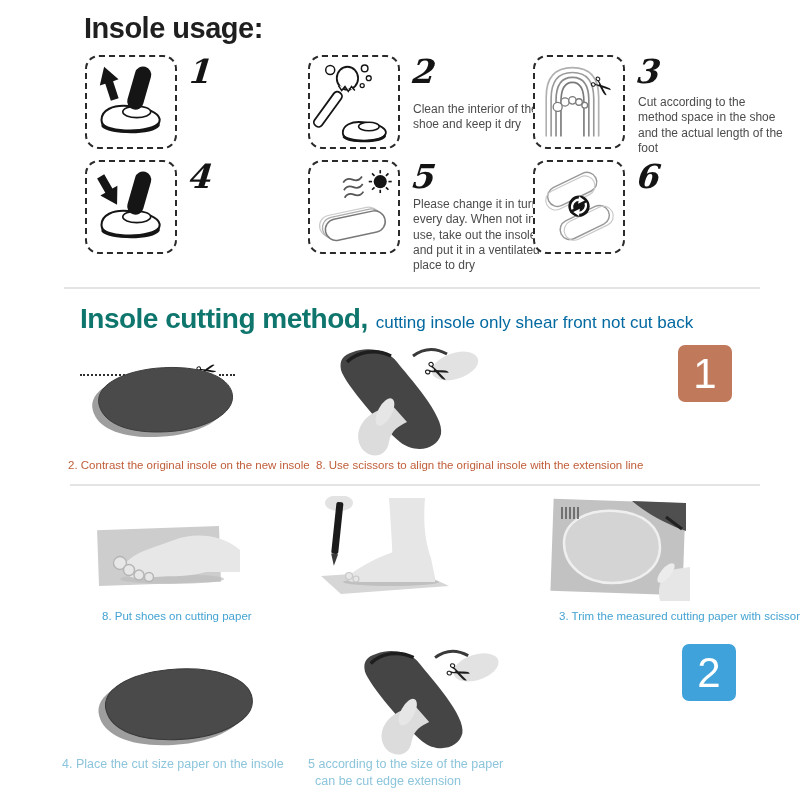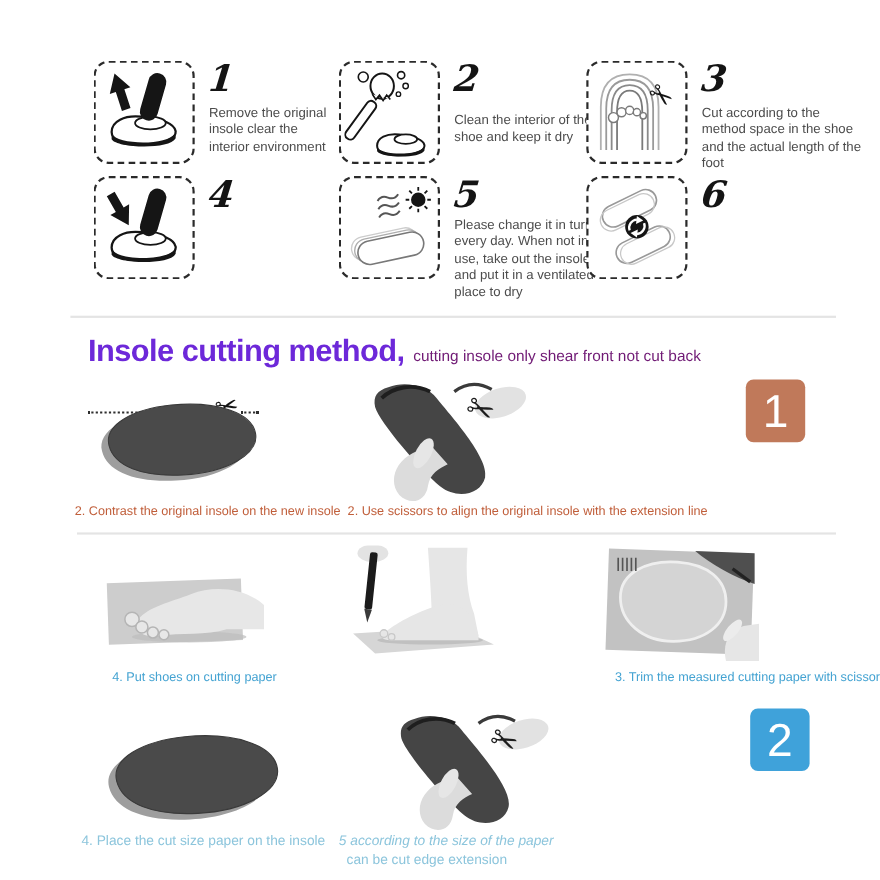--- a/index.html
+++ b/index.html
@@ -31,22 +31,22 @@
   #step5 { left:308px; top:160px; } #step5 .txt{ width:134px; margin-top:4px; }
   #step6 { left:533px; top:160px; } #step6 .txt{ width:146px; margin-top:14px; }
 
   
   .hr { position:absolute; height:2px; background:#e4e4e4; }
   #hr1 { left:64px; top:287px; width:696px; }
   #hr2 { left:70px; top:484px; width:690px; }
 
   
   .sec-title { position:absolute; left:80px; top:303px; white-space:nowrap; }
-  .sec-title .t1 { font-size:28px; font-weight:bold; color:#6d28d9; letter-spacing:-0.5px; }
-  .sec-title .t2 { font-size:14px; color:#701a75; margin-left:8px; }
+  .sec-title .t1 { font-size:28px; font-weight:bold; color:#0f766e; letter-spacing:-0.5px; }
+  .sec-title .t2 { font-size:17px; color:#0369a1; margin-left:8px; }
   .cutline { position:absolute; left:80px; top:362px; display:flex; align-items:center; }
   .cutline .dots  { border-top:2.5px dotted #2e2e2e; width:116px; }
   .cutline .dots2 { border-top:2.5px dotted #2e2e2e; width:16px; }
   .cutline .scis { font-size:25px; color:#141414; line-height:1; margin:0 1px;
                    transform:rotate(-14deg) translateY(-4px); }
 
   .photo { position:absolute; }
   #imgA1 { left:82px;  top:352px; }
   #imgA2 { left:295px; top:340px; }
   #imgB1 { left:92px;  top:520px; }
@@ -64,45 +64,45 @@
 
   .cap { position:absolute; font-size:11.5px; white-space:nowrap; }
   .cap.r1 { color:#c05e3a; }
   .cap.r2 { color:#44a3d2; }
   .cap.r3 { color:#8cc5dc; font-size:12.5px; }
   #cap11 { left:68px;  top:459px; }
   #cap12 { left:316px; top:459px; }
   #cap21 { left:102px; top:610px; }
   #cap22 { left:272px; top:610px; }
   #cap23 { left:514px; top:610px;padding-left:45px; }
-  #cap31 { left:74px;  top:757px; }
-  #cap32 { left:308px; top:757px;font-style:italic; }
+  #cap31 { left:62px;  top:757px; }
+  #cap32 { left:308px; top:757px; }
   #cap33 { left:315px; top:774px; }
 </style>
 </head>
 <body>
 
 <div class="canvas">
 
+  <div class="main-title">Insole usage:</div>
 
   <div class="step" id="step1">
     <div class="box">
       <svg width="82" height="82" viewBox="0 0 100 100">
         <g transform="rotate(-18 24 28)">
             <polygon points="24,6 36,26 29,26 29,48 19,48 19,26 12,26" fill="#151515"></polygon>
           </g>
         <path d="M14,72 C14,60 28,53 47,55 C66,57 83,62 85,71 C86,80 70,86 46,86 C26,86 14,81 14,72 Z" fill="#fff" stroke="#151515" stroke-width="2.5"></path>
         <ellipse cx="57" cy="62" rx="17" ry="7" fill="#fff" stroke="#151515" stroke-width="2"></ellipse>
         <rect x="50" y="6" width="20" height="54" rx="10" transform="rotate(16 60 33)" fill="#151515"></rect>
         <path d="M14,74 C20,86 75,88 85,73 L85,79 C78,92 20,90 14,80 Z" fill="#151515"></path>
       </svg>
     </div>
     <div class="right">
       <div class="num">1</div>
-      <div class="txt">Remove the original insole clear the interior environment</div>
     </div>
   </div>
 
   <div class="step" id="step2">
     <div class="box">
       <svg width="82" height="82" viewBox="0 0 100 100">
         <g transform="translate(26,34) scale(0.74)">
           <path d="M14,72 C14,60 28,53 47,55 C66,57 83,62 85,71 C86,80 70,86 46,86 C26,86 14,81 14,72 Z" fill="#fff" stroke="#151515" stroke-width="3"></path>
           <ellipse cx="57" cy="62" rx="17" ry="7" fill="#fff" stroke="#151515" stroke-width="2.6"></ellipse>
           <path d="M14,74 C20,86 75,88 85,73 L85,79 C78,92 20,90 14,80 Z" fill="#151515"></path>
@@ -240,21 +240,21 @@
     <path d="M58,12 C73,6 93,10 102,22 C113,36 150,76 146,94 C142,110 120,114 105,102 C88,88 50,44 46,30 C44,20 48,15 58,12 Z" fill="#454545"></path>
     <path d="M52,22 C62,12 80,8 96,16" stroke="#1e1e1e" stroke-width="3.5" fill="none"></path>
     <text x="128" y="44" font-size="30" fill="#1d1d1d" transform="rotate(24 145 36)">✂</text>
     <path d="M80,72 C64,80 58,98 68,110 C78,120 92,116 94,102 C96,90 104,86 112,82 L96,64 Z" fill="#dcdcdc"></path>
     <ellipse cx="90" cy="72" rx="7" ry="15" fill="#e6e6e6" transform="rotate(28 90 72)"></ellipse>
   </svg>
 
   <div class="badge" id="badge1">1</div>
 
   <div class="cap r1" id="cap11">2. Contrast the original insole on the new insole</div>
-  <div class="cap r1" id="cap12">2. Use scissors to align the original insole with the extension line</div>
+  <div class="cap r1" id="cap12">8. Use scissors to align the original insole with the extension line</div>
 
   <div class="hr" id="hr2"></div>
 
   <svg class="photo" id="imgB1" width="150" height="72" viewBox="0 0 150 72">
     <rect x="6" y="8" width="122" height="56" fill="#cdcdcd" transform="rotate(-2 67 36)"></rect>
     <ellipse cx="80" cy="59" rx="52" ry="5" fill="#bdbdbd" opacity="0.7"></ellipse>
     <path d="M148,30 C130,14 102,12 82,20 C64,27 42,32 34,43 C28,52 37,60 52,58 C72,55 96,58 114,52 L148,52 Z" fill="#e7e7e7"></path>
     <circle cx="28" cy="43" r="6.5" fill="#e7e7e7" stroke="#b5b5b5" stroke-width="1.4"></circle>
     <circle cx="37" cy="50" r="5.5" fill="#e7e7e7" stroke="#b5b5b5" stroke-width="1.4"></circle>
     <circle cx="47" cy="55" r="5" fill="#e7e7e7" stroke="#b5b5b5" stroke-width="1.4"></circle>
@@ -284,21 +284,21 @@
       <line x1="14" y1="12" x2="14" y2="24"></line>
         <line x1="18" y1="12" x2="18" y2="24"></line>
       <line x1="22" y1="12" x2="22" y2="24"></line>
         <line x1="26" y1="12" x2="26" y2="24"></line>
       <line x1="30" y1="12" x2="30" y2="24"></line>
     </g>
     <path d="M112,106 C108,88 116,78 128,74 L142,72 L142,106 Z" fill="#e6e6e6"></path>
     <ellipse cx="118" cy="78" rx="5" ry="12" fill="#ececec" transform="rotate(40 118 78)"></ellipse>
   </svg>
 
-  <div class="cap r2" id="cap21">4. Put shoes on cutting paper</div>
+  <div class="cap r2" id="cap21">8. Put shoes on cutting paper</div>
   <div class="cap r2" id="cap23">3. Trim the measured cutting paper with scissors</div>
 
   <svg class="photo" id="imgC1" width="180" height="98" viewBox="0 0 170 95">
     <g transform="rotate(-3 85 48)">
       <path d="M11,55 C7,35 35,21 73,19 C118,17 151,31 153,51 C155,71 123,87 81,87 C41,87 15,75 11,55 Z" fill="#9e9e9e"></path>
       <path d="M18,50 C14,30 42,16 80,14 C125,12 158,26 160,46 C162,66 130,82 88,82 C48,82 22,70 18,50 Z" fill="#4a4a4a" stroke="#3a3a3a" stroke-width="1"></path>
     </g>
   </svg>
 
   <svg class="photo" id="imgC2" width="195" height="115" viewBox="0 0 200 118">

